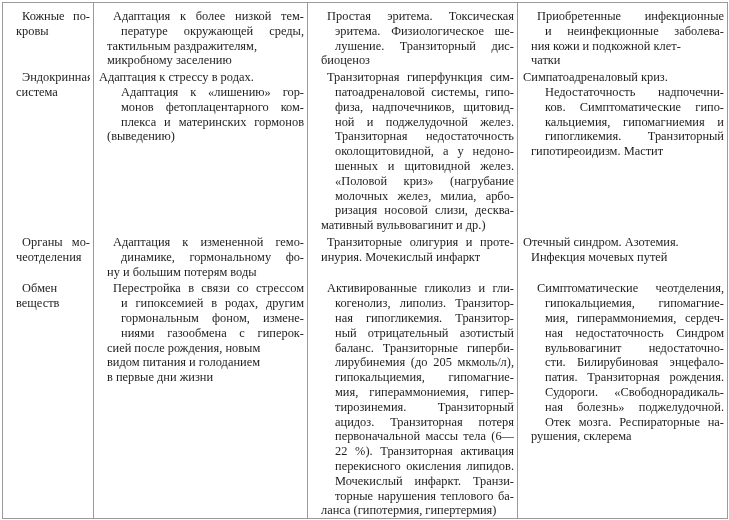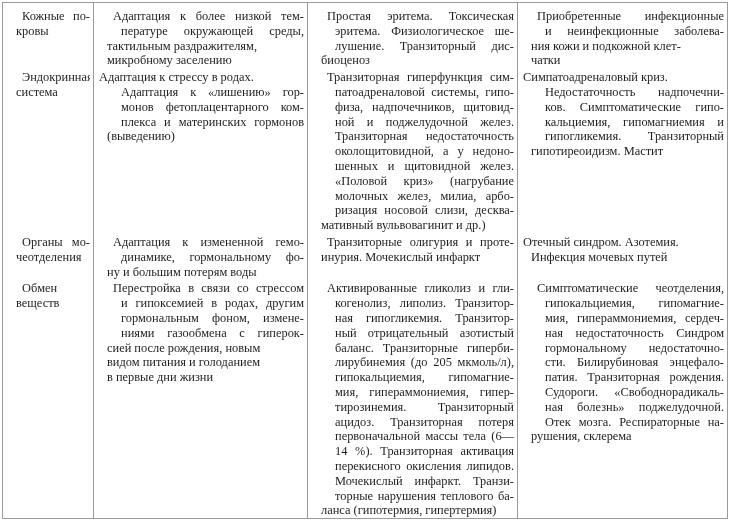--- a/index.html
+++ b/index.html
@@ -161,32 +161,32 @@
             <div class="line j"><span>когенолиз, липолиз. Транзитор-</span></div>
             <div class="line j"><span>ная гипогликемия. Транзитор-</span></div>
             <div class="line j"><span>ный отрицательный азотистый</span></div>
             <div class="line j"><span>баланс. Транзиторные гиперби-</span></div>
             <div class="line j"><span>лирубинемия (до 205 мкмоль/л),</span></div>
             <div class="line j"><span>гипокальциемия, гипомагние-</span></div>
             <div class="line j"><span>мия, гипераммониемия, гипер-</span></div>
             <div class="line j"><span>тирозинемия. Транзиторный</span></div>
             <div class="line j"><span>ацидоз. Транзиторная потеря</span></div>
             <div class="line j"><span>первоначальной массы тела (6—</span></div>
-            <div class="line j"><span>14 %). Транзиторная активация</span></div>
+            <div class="line j"><span>22 %). Транзиторная активация</span></div>
             <div class="line j"><span>перекисного окисления липидов.</span></div>
             <div class="line j"><span>Мочекислый инфаркт. Транзи-</span></div>
             <div class="line j"><span>торные нарушения теплового ба-</span></div>
             <div class="line last"><span>ланса (гипотермия, гипертермия)</span></div>
           </td>
         <td class="cell c4">
             <div class="line j"><span>Симптоматические чеотделения,</span></div>
             <div class="line j"><span>гипокальциемия, гипомагние-</span></div>
             <div class="line j"><span>мия, гипераммониемия, сердеч-</span></div>
             <div class="line j"><span>ная недостаточность Синдром</span></div>
-            <div class="line j"><span>гормональному недостаточно-</span></div>
+            <div class="line j"><span>вульвовагинит недостаточно-</span></div>
             <div class="line j"><span>сти. Билирубиновая энцефало-</span></div>
             <div class="line j"><span>патия. Транзиторная рождения.</span></div>
             <div class="line j"><span>Судороги. «Свободнорадикаль-</span></div>
             <div class="line j"><span>ная болезнь» поджелудочной.</span></div>
             <div class="line j"><span>Отек мозга. Респираторные на-</span></div>
             <div class="line last"><span>рушения, склерема</span></div>
           </td>
       </tr>
     </tbody>
   </table>

